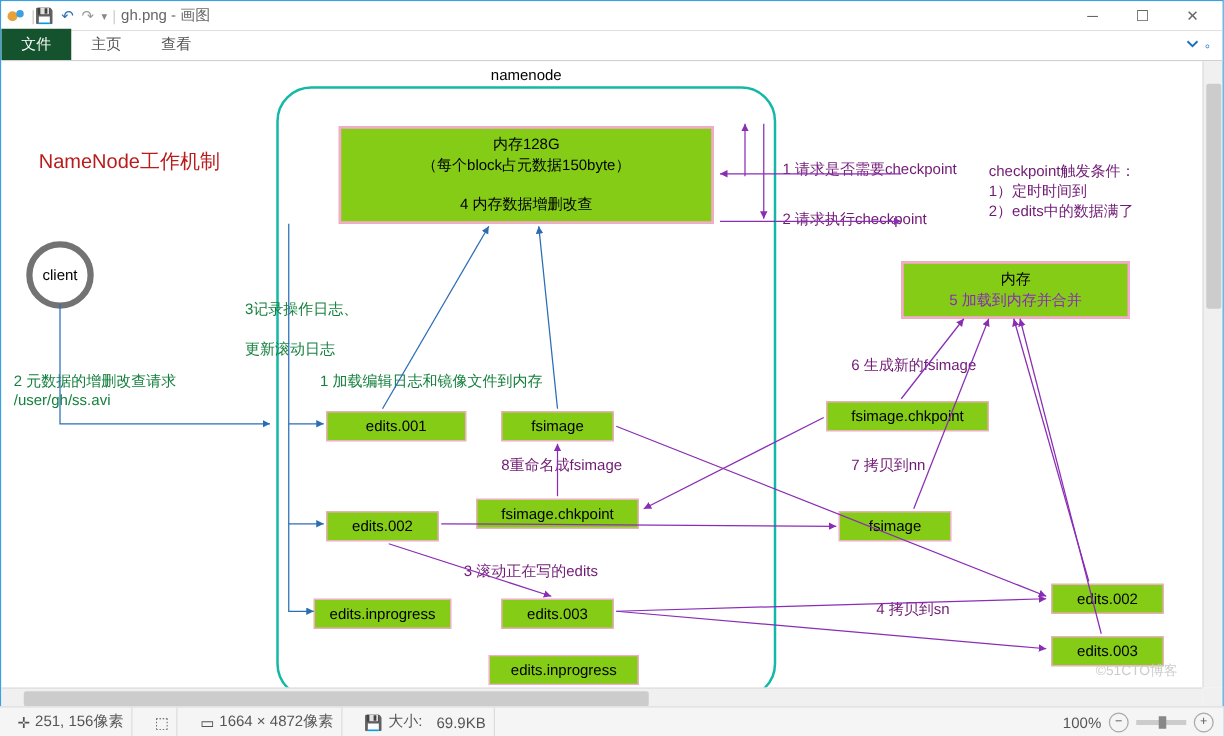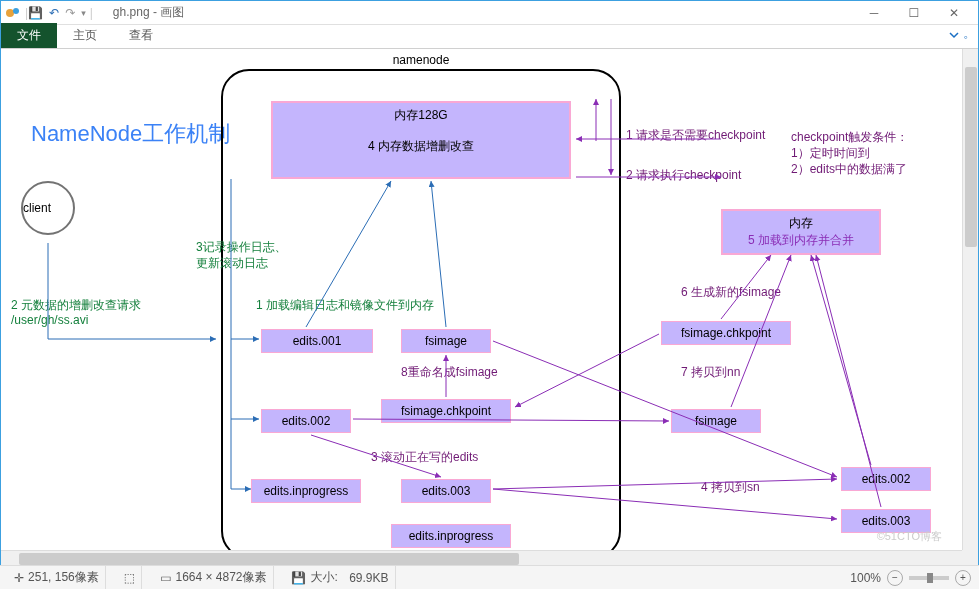--- a/index.html
+++ b/index.html
@@ -1,21 +1,21 @@
 <!DOCTYPE html>
 <html><head>
 <meta charset="utf-8">
 <style>
 *{box-sizing:border-box;margin:0;padding:0;font-family:"Microsoft YaHei",sans-serif;font-size:12px}
 body{background:#fff;width:979px;height:589px;overflow:hidden;border:1px solid #3ca0e0}
 .titlebar{height:24px;background:#fff;display:flex;align-items:center;padding:0 4px;border-bottom:1px solid #e0e0e0}
 .titlebar .icon{width:16px;height:16px;margin-right:4px}
 .qat{display:flex;gap:6px;align-items:center}
 .qat span{font-size:12px;color:#2b6db5}
-.title-text{margin-left:16px;color:#666;font-size:12px}
+.title-text{margin-left:0;color:#666;font-size:12px}
 .winbtns{margin-left:auto;display:flex}
 .winbtns div{width:40px;height:24px;display:flex;align-items:center;justify-content:center;color:#666}
 .ribbon{height:24px;background:#fff;display:flex;align-items:flex-end;border-bottom:1px solid #d0d0d0}
 .tab{padding:4px 16px;color:#555;cursor:pointer}
 .tab.active{background:#14532d;color:#fff}
 .help{margin-left:auto;padding:4px 10px;color:#1a6fc4}
 .canvas-wrap{position:relative;height:517px;overflow:hidden}
 .scroll-v{position:absolute;right:0;top:0;width:16px;height:calc(100% - 16px);background:#f0f0f0;border-left:1px solid #ddd}
 .scroll-v .thumb{position:absolute;top:18px;left:2px;width:12px;height:180px;background:#ccc;border-radius:2px}
 .scroll-h{position:absolute;bottom:0;left:0;height:16px;width:calc(100% - 16px);background:#f0f0f0;border-top:1px solid #ddd}
@@ -23,27 +23,27 @@
 .corner{position:absolute;right:0;bottom:0;width:16px;height:16px;background:#f0f0f0}
 .canvas{position:absolute;left:0;top:0;right:16px;bottom:16px;background:#fff}
 .status{position:absolute;bottom:0;left:0;right:0;height:24px;background:#f5f5f5;border-top:1px solid #ddd;display:flex;align-items:center;padding:0 8px;gap:12px;color:#555;font-size:11px}
 .status .cell{display:flex;align-items:center;gap:4px;padding:0 6px;border-right:1px solid #ddd;height:100%}
 .status .zoom{margin-left:auto;display:flex;align-items:center;gap:6px}
 .zbtn{width:16px;height:16px;border:1px solid #aaa;border-radius:50%;display:flex;align-items:center;justify-content:center;font-size:10px}
 .zslider{width:40px;height:4px;background:#ccc;position:relative}
 .zslider::after{content:"";position:absolute;left:18px;top:-3px;width:6px;height:10px;background:#888}
 
 .diagram{position:absolute;inset:0}
-.rrect{position:absolute;border:2px solid #000000;border-radius:28px}
+.rrect{position:absolute;border:2px solid #14b8a6;border-radius:28px}
 .nn{left:220px;top:20px;width:400px;height:490px}
 .snn{left:640px;top:20px;width:300px;height:490px}
 .nn-title{position:absolute;top:-1px;left:50%;transform:translateX(-50%);color:#000}
-.client{position:absolute;left:20px;top:132px;width:54px;height:54px;border:2px solid #737373;border-radius:50%;display:flex;align-items:center;}
-.title-red{position:absolute;left:30px;top:70px;color:#3b82f6;font-size:22px}
-.box{position:absolute;border:1px solid #f9a8d4;background:#c4b5fd;padding:4px 8px;text-align:center;color:#000}
+.client{position:absolute;left:20px;top:144px;width:54px;height:54px;border:5px solid #737373;border-radius:50%;display:flex;align-items:center;justify-content:center}
+.title-red{position:absolute;left:30px;top:70px;color:#b91c1c;font-size:16px}
+.box{position:absolute;border:1px solid #f9a8d4;background:#84cc16;padding:4px 8px;text-align:center;color:#000}
 .box.thick{border-width:2px}
 .label{position:absolute;color:#701a75;font-size:12px;white-space:nowrap}
 .label.black{color:#15803d}
 svg.arrows{position:absolute;inset:0;width:100%;height:100%;pointer-events:none}
 .watermark{position:absolute;right:20px;bottom:6px;color:#ccc;font-size:11px}
 </style>
 </head>
 <body>
 
 <div class="titlebar">
@@ -90,45 +90,46 @@
           <span>client</span>
         </div>
 
       <div class="rrect nn">
         <div class="nn-title" style="top:-18px">namenode</div>
       </div>
 
 
       <div class="box thick" style="left:270px;top:52px;width:300px;height:78px">
         <div>内存128G</div>
+        <div>（每个block占元数据150byte）</div>
         <div style="margin-top:14px">4 内存数据增删改查</div>
       </div>
 
-      <div class="box thick" style="left:720px;top:160px;width:160px">
+      <div class="box thick" style="left:720px;top:160px;width:183px">
         <div>内存</div>
         <div style="color:#8a2db5">5 加载到内存并合并</div>
       </div>
 
       <div class="box" style="left:260px;top:280px;width:112px">edits.001</div>
       <div class="box" style="left:400px;top:280px;width:90px">fsimage</div>
       <div class="box" style="left:260px;top:360px;width:90px">edits.002</div>
       <div class="box" style="left:380px;top:350px;width:130px">fsimage.chkpoint</div>
       <div class="box" style="left:250px;top:430px;width:110px">edits.inprogress</div>
       <div class="box" style="left:400px;top:430px;width:90px">edits.003</div>
       <div class="box" style="left:390px;top:475px;width:120px">edits.inprogress</div>
 
       <div class="box" style="left:660px;top:272px;width:130px">fsimage.chkpoint</div>
       <div class="box" style="left:670px;top:360px;width:90px">fsimage</div>
       <div class="box" style="left:840px;top:418px;width:90px">edits.002</div>
       <div class="box" style="left:840px;top:460px;width:90px">edits.003</div>
 
       <div class="label" style="left:625px;top:78px">1 请求是否需要checkpoint</div>
       <div class="label" style="left:625px;top:118px">2 请求执行checkpoint</div>
       <div class="label black" style="left:195px;top:190px">3记录操作日志、</div>
-      <div class="label black" style="left:195px;top:206px">更新滚动日志</div>
+      <div class="label black" style="left:195px;top:222px">更新滚动日志</div>
       <div class="label black" style="left:255px;top:248px">1 加载编辑日志和镜像文件到内存</div>
       <div class="label black" style="left:10px;top:248px">2 元数据的增删改查请求</div>
       <div class="label black" style="left:10px;top:264px">/user/gh/ss.avi</div>
       <div class="label" style="left:400px;top:315px">8重命名成fsimage</div>
       <div class="label" style="left:370px;top:400px">3 滚动正在写的edits</div>
       <div class="label" style="left:700px;top:430px">4 拷贝到sn</div>
       <div class="label" style="left:680px;top:235px">6 生成新的fsimage</div>
       <div class="label" style="left:680px;top:315px">7 拷贝到nn</div>
       <div class="label" style="left:790px;top:80px">checkpoint触发条件：</div>
       <div class="label" style="left:790px;top:96px">1）定时时间到</div>

